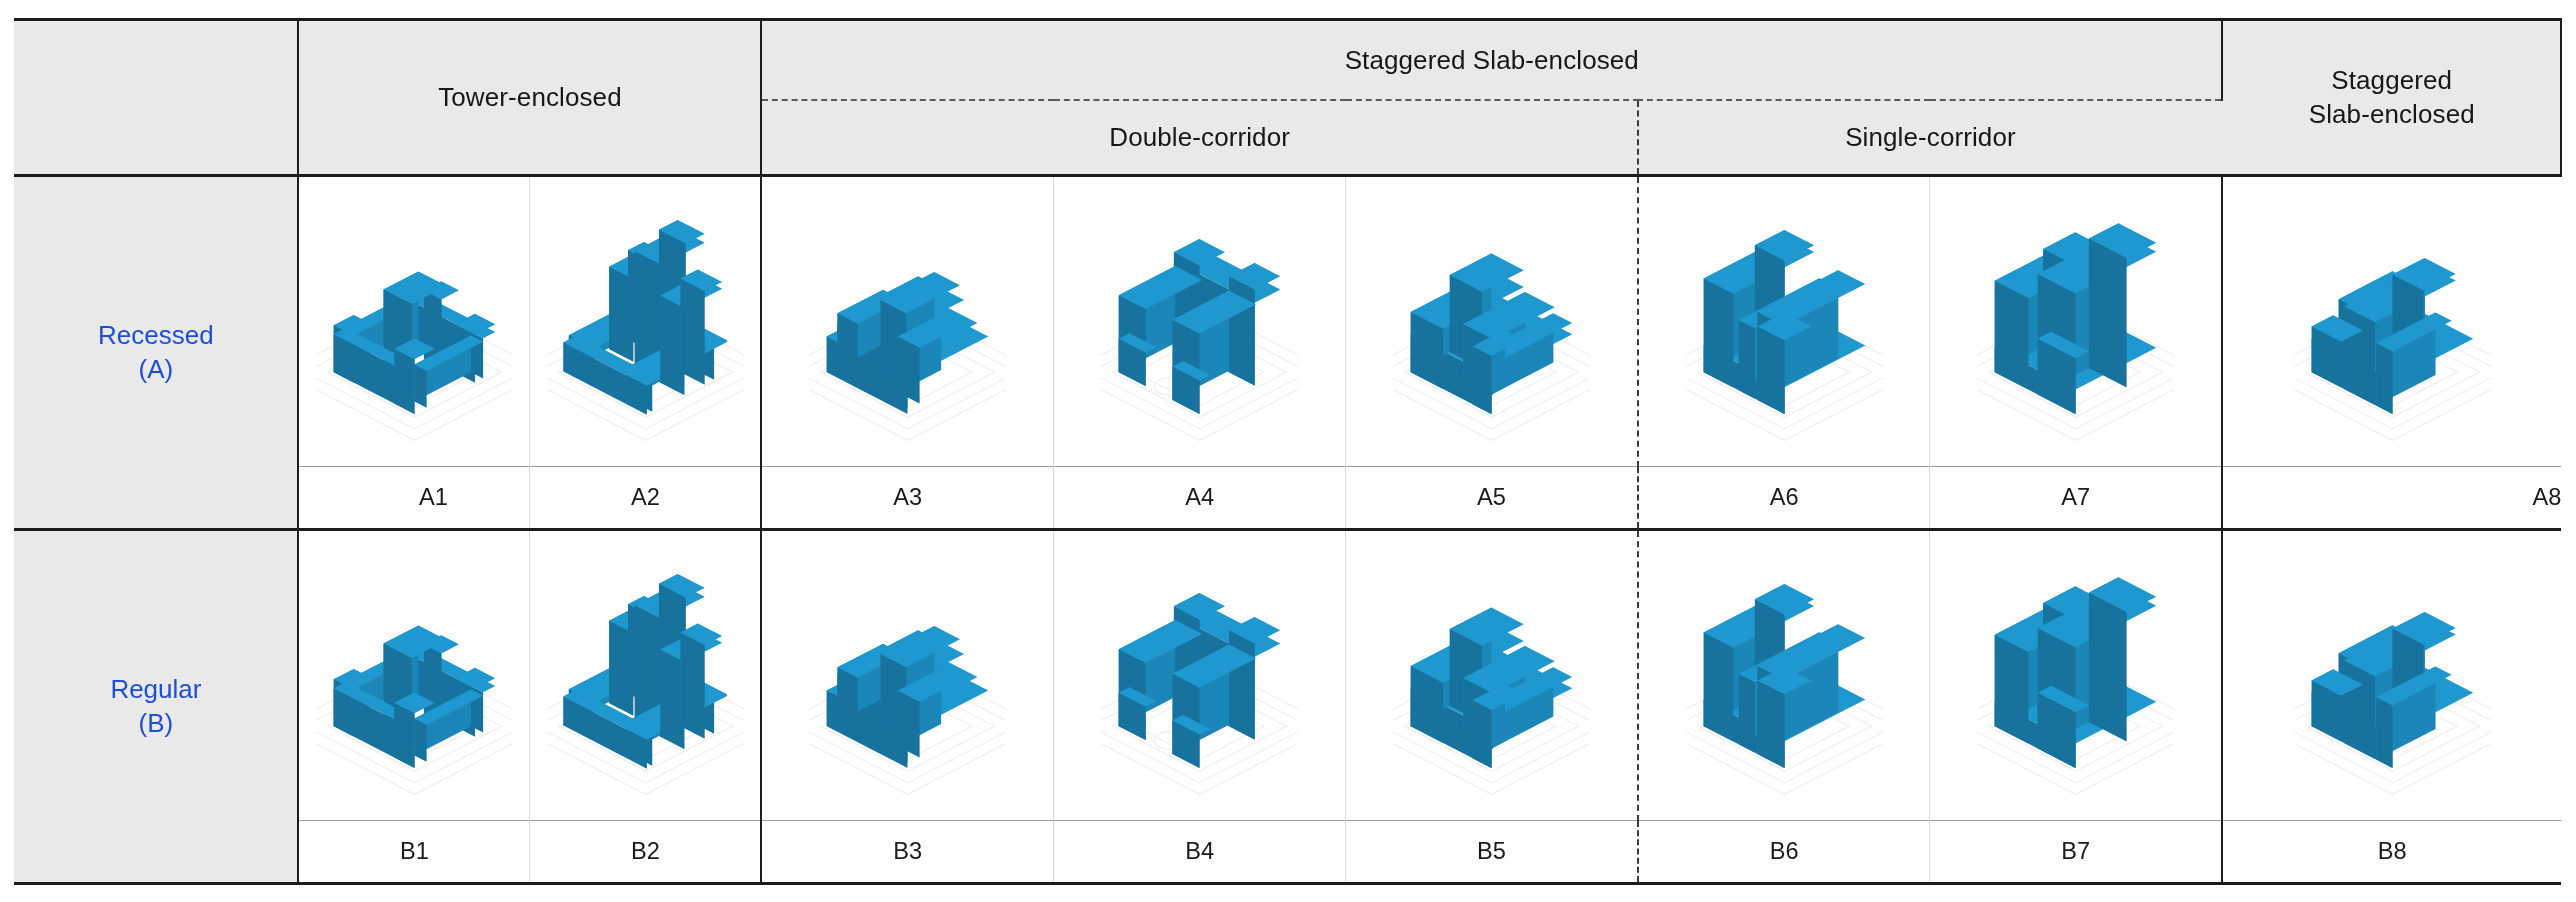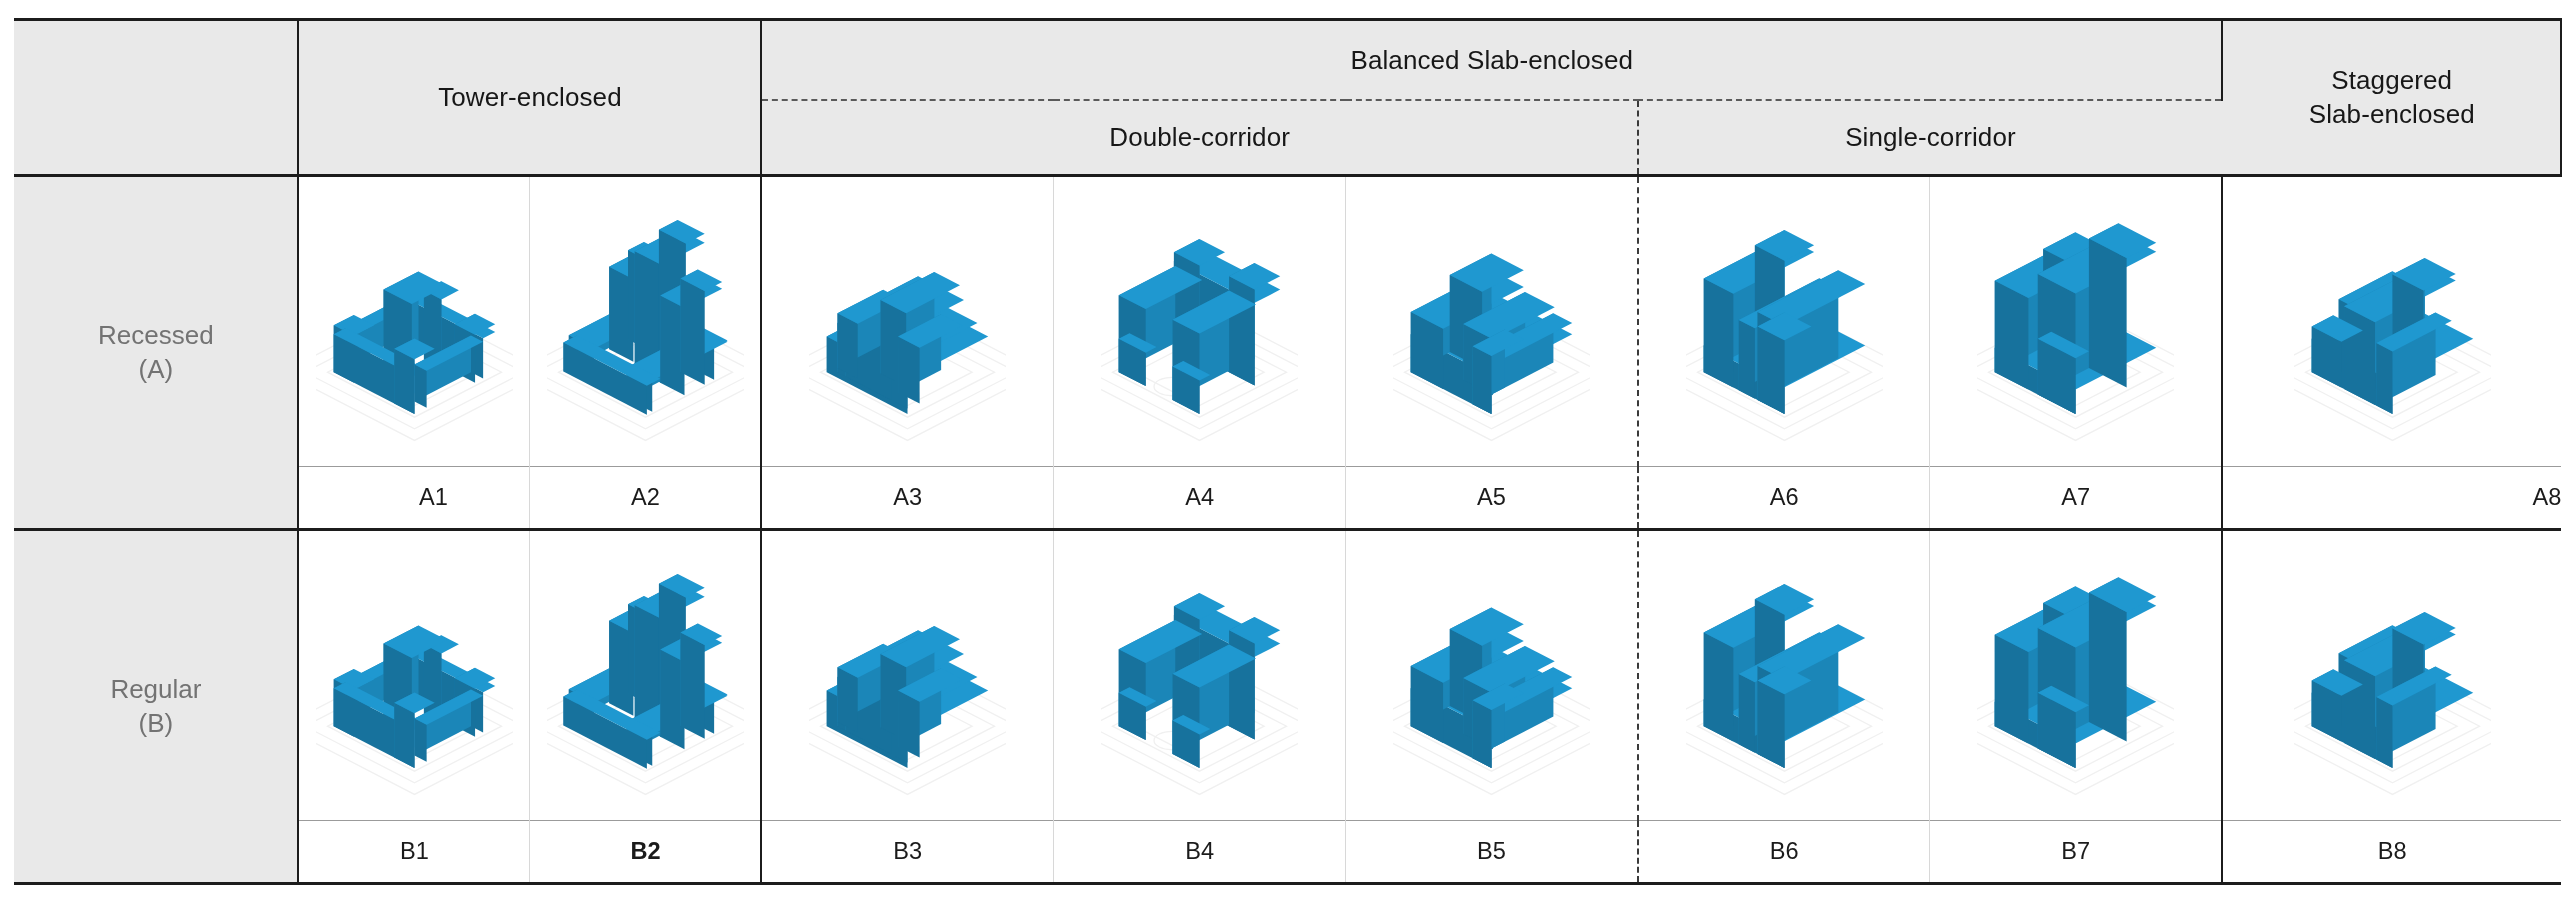--- a/index.html
+++ b/index.html
@@ -36,21 +36,21 @@
     line-height:1.28;
     letter-spacing:0.1px;
     color:#171717;
   }
   .hdr-corner{background:#e9e9e9;}
   .rowhdr{
     background:#e9e9e9;
     text-align:center;
     font-size:26px;
     line-height:1.3;
-    color:#737373;
+    color:#1d4ed8;
   }
 
   
   .figcell{
     background:#ffffff;
     text-align:center;
     height:263px;
     position:relative;
   }
   .figcell svg{display:block;margin:0 auto;}
@@ -81,21 +81,21 @@
         <col style="width:217px">
       <col style="width:252px">
     </colgroup>
 
     <tbody>
         <tr>
       <td rowspan="2" class="hdr-corner bd-top-hv bd-bot-hv bd-right-hv"></td>
 
       <td rowspan="2" colspan="2" class="hdr bd-top-hv bd-bot-hv bd-right-hv">Tower-enclosed</td>
 
-      <td colspan="5" class="hdr bd-top-hv bd-bot-dash bd-right-hv" style="height:71px;">Balanced Slab-enclosed</td>
+      <td colspan="5" class="hdr bd-top-hv bd-bot-dash bd-right-hv" style="height:71px;">Staggered Slab-enclosed</td>
 
       <td rowspan="2" class="hdr bd-top-hv bd-bot-hv bd-right-hv">
         <div>Staggered</div>
         <div>Slab-enclosed</div>
       </td>
     </tr>
 
     <tr>
       <td colspan="3" class="hdr bd-bot-hv" style="height:66px;">Double-corridor</td>
       <td colspan="2" class="hdr bd-bot-hv bd-left-dash">Single-corridor</td>
@@ -671,21 +671,21 @@
                   <path d="M-24.60000000000001,-44.319999999999986 L-9.103828801926284e-15,-31.599999999999994 L-9.103828801926284e-15,63.599999999999994 L-24.60000000000001,50.88 Z" fill="#17729d"></path>
                   <path d="M65.60000000000001,-90.96 L90.2,-78.23999999999998 L-9.103828801926284e-15,-31.599999999999994 L-24.60000000000001,-44.319999999999986 Z" fill="#1f98d0"></path>
                 </g>
               </svg>
             </div>
           </td>
     </tr>
 
     <tr>
       <td class="labcell bd-right-lt bd-bot-hv" style="border-top:1.3px solid #9b9b9b;">B1</td>
-      <td class="labcell bd-right-hv bd-bot-hv" style="border-top:1.3px solid #9b9b9b;font-weight:bold;">B2</td>
+      <td class="labcell bd-right-hv bd-bot-hv" style="border-top:1.3px solid #9b9b9b;">B2</td>
       <td class="labcell bd-right-lt bd-bot-hv" style="border-top:1.3px solid #9b9b9b;">B3</td>
       <td class="labcell bd-right-lt bd-bot-hv" style="border-top:1.3px solid #9b9b9b;">B4</td>
       <td class="labcell bd-bot-hv" style="border-top:1.3px solid #9b9b9b;">B5</td>
       <td class="labcell bd-right-lt bd-bot-hv bd-left-dash" style="border-top:1.3px solid #9b9b9b;">B6</td>
       <td class="labcell bd-right-hv bd-bot-hv" style="border-top:1.3px solid #9b9b9b;margin-top:32px;">B7</td>
       <td class="labcell bd-bot-hv" style="border-top:1.3px solid #9b9b9b;">B8</td>
     </tr>
 
   </tbody>
     </table>

